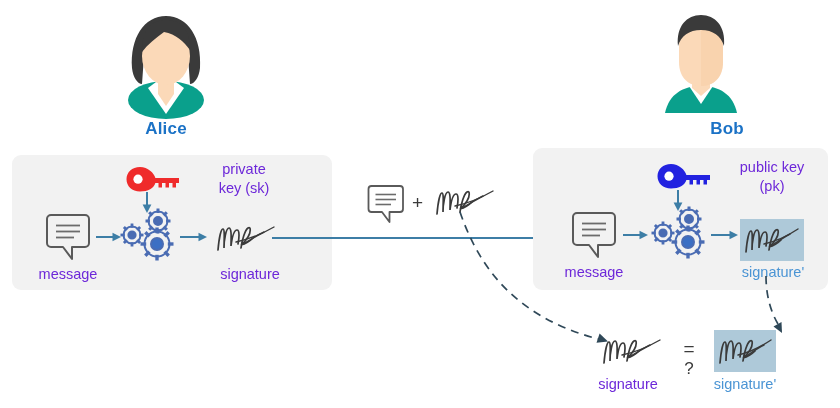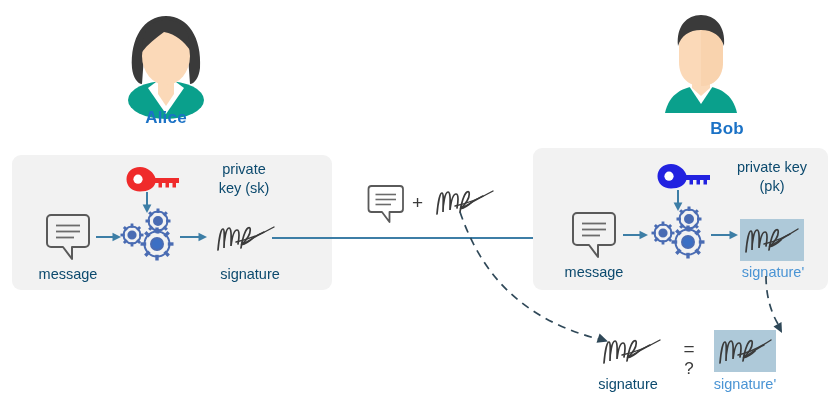--- a/index.html
+++ b/index.html
@@ -16,21 +16,21 @@
   }
   .panel-alice{left:12px;top:155px;width:320px;height:135px;}
   .panel-bob{left:533px;top:148px;width:295px;height:142px;}
 
   .person-name{
     font-size:17px;font-weight:bold;color:#1b72c6;
     text-align:center;letter-spacing:.2px;
   }
 
   .label{
-    font-size:14.5px;color:#0c4a6e;text-align:center;
+    font-size:14.5px;color:#6d28d9;text-align:center;
     line-height:1.28;white-space:pre-line;
   }
   .label-blue{color:#4a94d4;}
 
   .sig-box{background:#aec9d9;}
 
   .cmp{
     font-size:17px;color:#3b3b3b;text-align:center;
     line-height:1.0;
   }
@@ -52,21 +52,21 @@
       <path d="M30 76 L48 102 L66 76 L58 70 L38 70 Z" fill="#ffffff"></path>
       <path d="M40 58 L40 82 L48 94 L56 82 L56 58 Z" fill="#fbd9b8"></path>
       <path d="M14 56 C12 26 26 4 48 4 C70 4 84 26 82 56
                C81 66 76 72 72 72 L70 44 L26 44 L24 72
                C20 72 15 66 14 56 Z" fill="#3a3a3a"></path>
       <ellipse cx="48" cy="44" rx="24" ry="29" fill="#fbd9b8"></ellipse>
       <path d="M24 40 C24 16 34 8 48 8 C62 8 72 16 72 38
                C66 30 58 22 46 20 C38 26 30 32 24 40 Z" fill="#3a3a3a"></path>
     </svg>
   </div>
-  <div class="abs person-name" style="left:96px;top:108px;width:140px;text-align:center;">Alice</div>
+  <div class="abs person-name" style="left:96px;top:119px;width:140px;text-align:center;">Alice</div>
 
   <div class="abs" style="left:655px;top:12px;width:92px;height:102px;">
     <svg width="92" height="102" viewBox="0 0 92 102">
       <path d="M10 101 C14 82 28 74 46 74 C64 74 78 82 82 101 Z" fill="#0aa08c"></path>
       <path d="M34 74 L46 92 L58 74 L52 70 L40 70 Z" fill="#ffffff"></path>
       <path d="M37 56 L37 76 L46 84 L55 76 L55 56 Z" fill="#fbd9b8"></path>
       <path d="M37 64 C41 69 51 69 55 64 L55 58 L37 58 Z" fill="#f3b98f"></path>
       <path d="M24 36 C24 12 34 4 46 4 C58 4 68 12 68 36
                L68 50 C68 66 58 74 46 74 C34 74 24 66 24 50 Z" fill="#fbd9b8"></path>
       <path d="M46 4 C58 4 68 12 68 36 L68 50 C68 66 58 74 46 74 Z" fill="#f7cda6" opacity=".55"></path>
@@ -224,21 +224,21 @@
 
   <div class="abs" style="left:657px;top:163px;width:58px;height:26px;">
     <svg width="58" height="26" viewBox="0 0 58 26">
       <path d="M14 1 C22 1 28 7 29.4 12 L53 12 L53 17 L50 17 L50 21.5 L46.5 21.5
                L46.5 17 L43 17 L43 21.5 L39.5 21.5 L39.5 17 L36 17 L36 21.5
                L32.5 21.5 L32.5 17 L29.4 17 C28 22 22 25.5 14 25.5
                C6 25.5 0.5 20 0.5 13.2 C0.5 6.4 6 1 14 1 Z" fill="#2222e0"></path>
       <circle cx="12" cy="13.2" r="4.6" fill="#ffffff"></circle>
     </svg>
   </div>
-  <div class="abs label" style="left:713px;top:158px;width:118px;">private key
+  <div class="abs label" style="left:713px;top:158px;width:118px;">public key
 (pk)</div>
 
   <div class="abs" style="left:671px;top:190px;width:14px;height:22px;">
     <svg width="14" height="22" viewBox="0 0 14 22">
       <line x1="7" y1="0" x2="7" y2="13" stroke="#3d7ea6" stroke-width="2"></line>
       <path d="M7 21 L2.6 12.5 L11.4 12.5 Z" fill="#3d7ea6"></path>
     </svg>
   </div>
 
   <div class="abs" style="left:570px;top:212px;width:48px;height:48px;">

